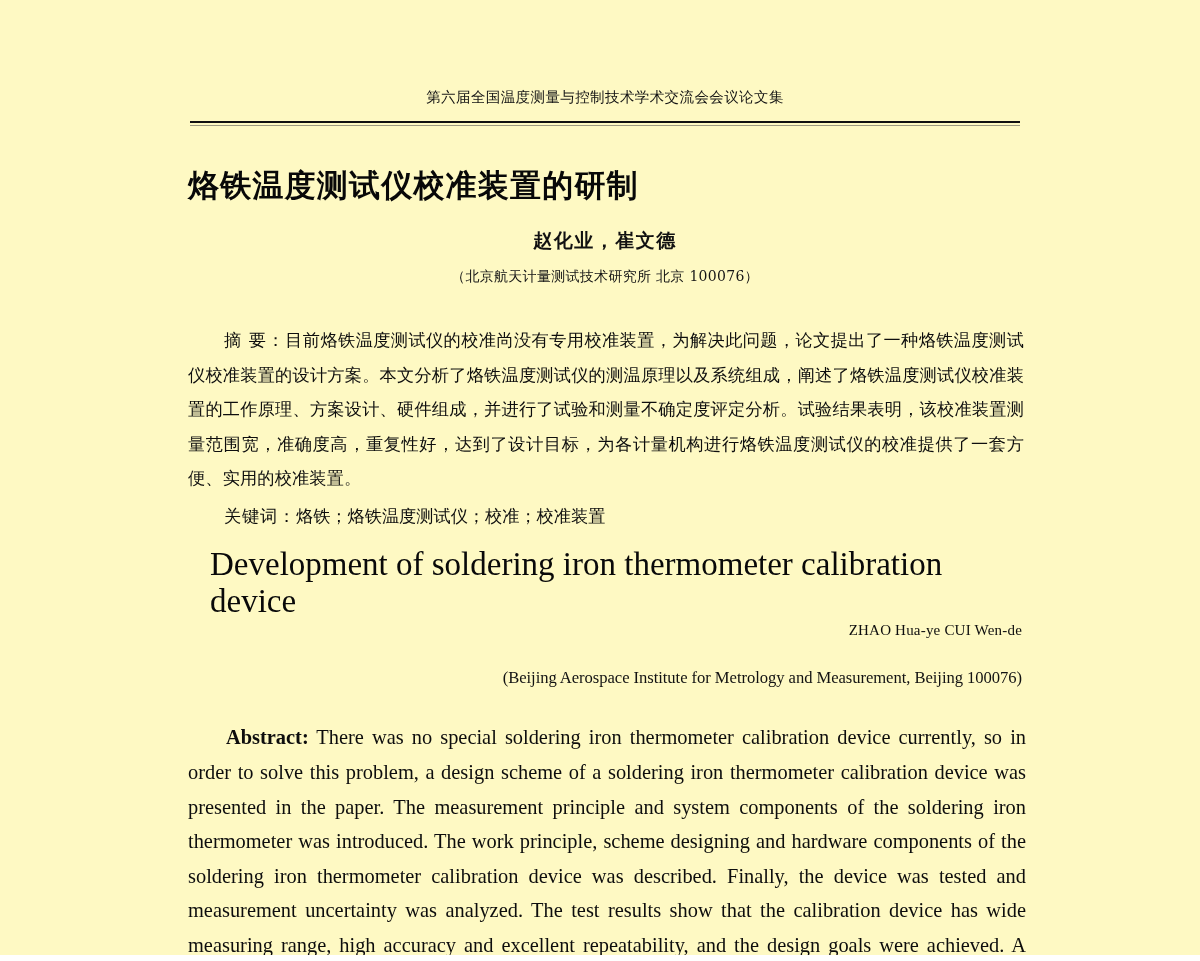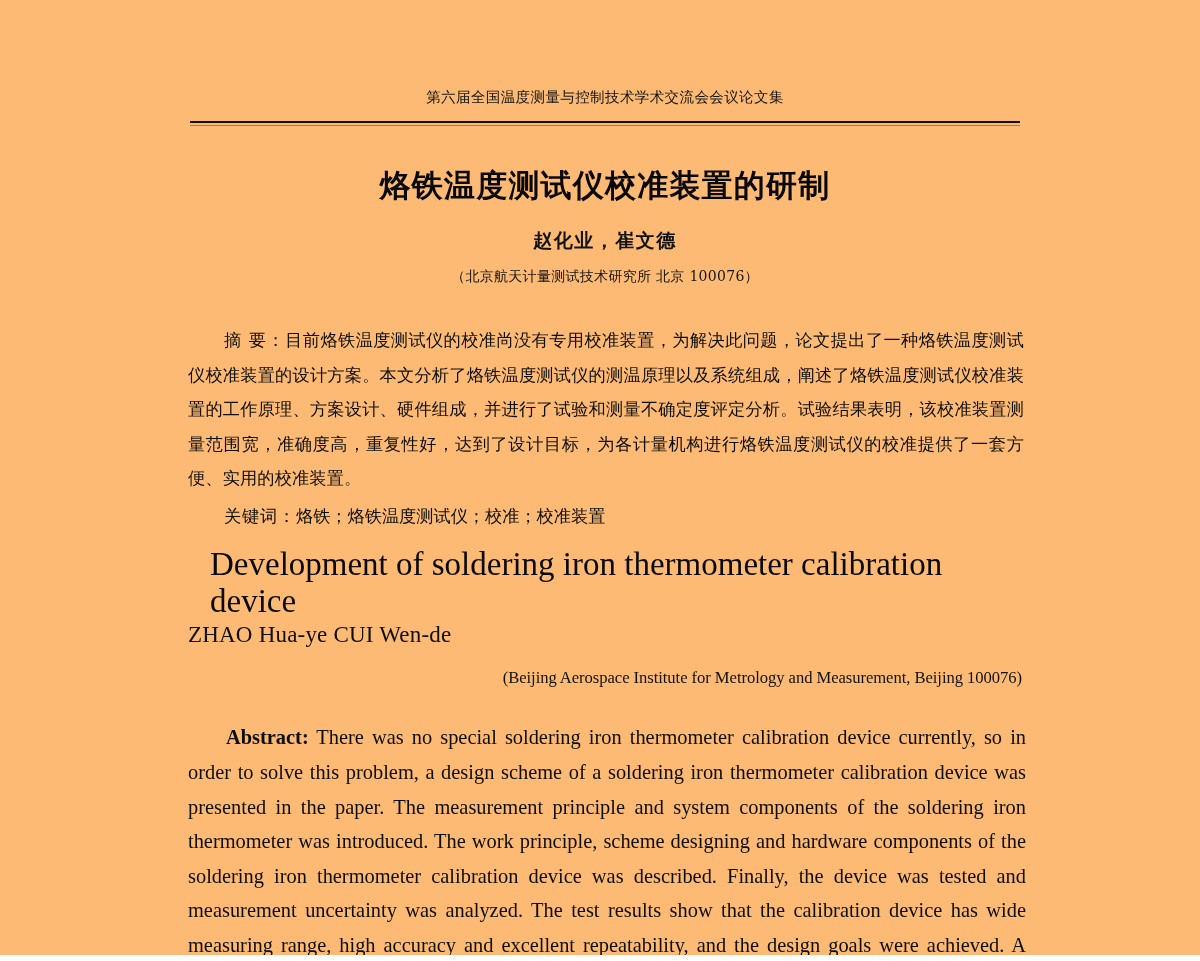--- a/index.html
+++ b/index.html
@@ -15,21 +15,21 @@
     font-family: "DejaVu Serif", serif;
     color: #0d0d0d;
     position: relative;
     -webkit-font-smoothing: none;
   }
 
   
   .page {
     position: absolute;
     inset: 0;
-    background: #fdba74;
+    background: #fef9c3;
   }
   .page-inner {
     position: absolute;
     left: 188px;
     top: 0;
     width: 834px;
     height: 961px;
   }
 
   
@@ -63,21 +63,21 @@
     border-top: 0.8px solid #4a4a4a;
     opacity: .55;
   }
 
   
   .cn-title {
     position: absolute;
     top: 165px;
     left: 0;
     width: 834px;
-    text-align: center;
+    text-align: left;
     font-family: "DejaVu Sans", sans-serif;
     font-weight: bold;
     font-size: 31px;
     letter-spacing: 1.2px;
     color: #080808;
     white-space: nowrap;
   }
   .cn-authors {
     position: absolute;
     top: 228px;
@@ -146,23 +146,23 @@
     font-family: "Liberation Serif", serif;
     font-size: 33px;
     line-height: 37px;
     color: #090909;
   }
   .en-authors {
     position: absolute;
     top: 622px;
     left: 0;
     width: 834px;
-    text-align: left;
-    font-family: "Liberation Serif", serif;
-    font-size: 23px;
+    text-align: right;
+    font-family: "Liberation Serif", serif;
+    font-size: 15px;
     letter-spacing: 0.2px;
     color: #0e0e0e;
     white-space: nowrap;
   }
   .en-affiliation {
     position: absolute;
     top: 668px;
     left: 0;
     width: 834px;
     text-align: right;

